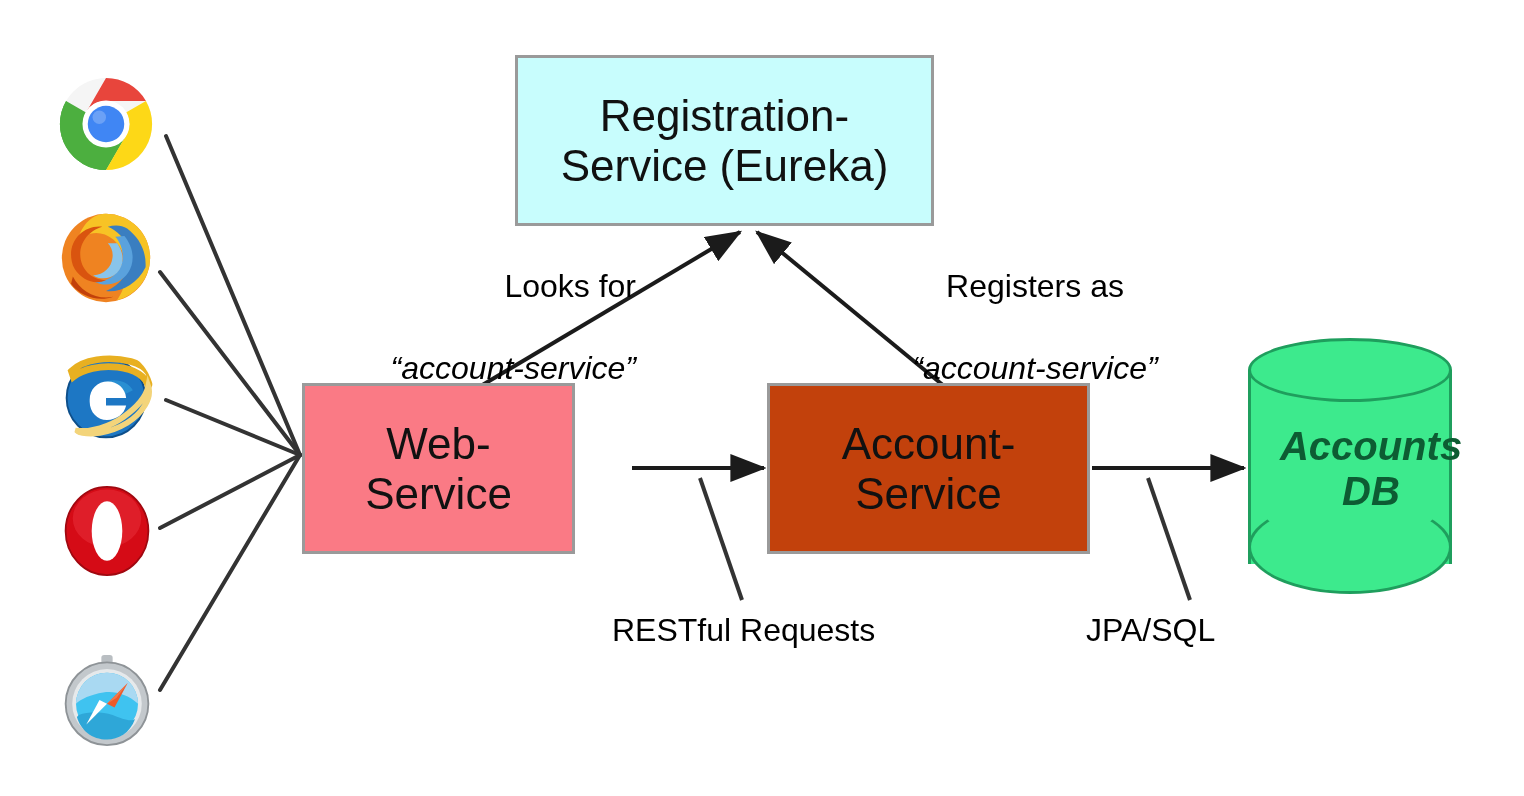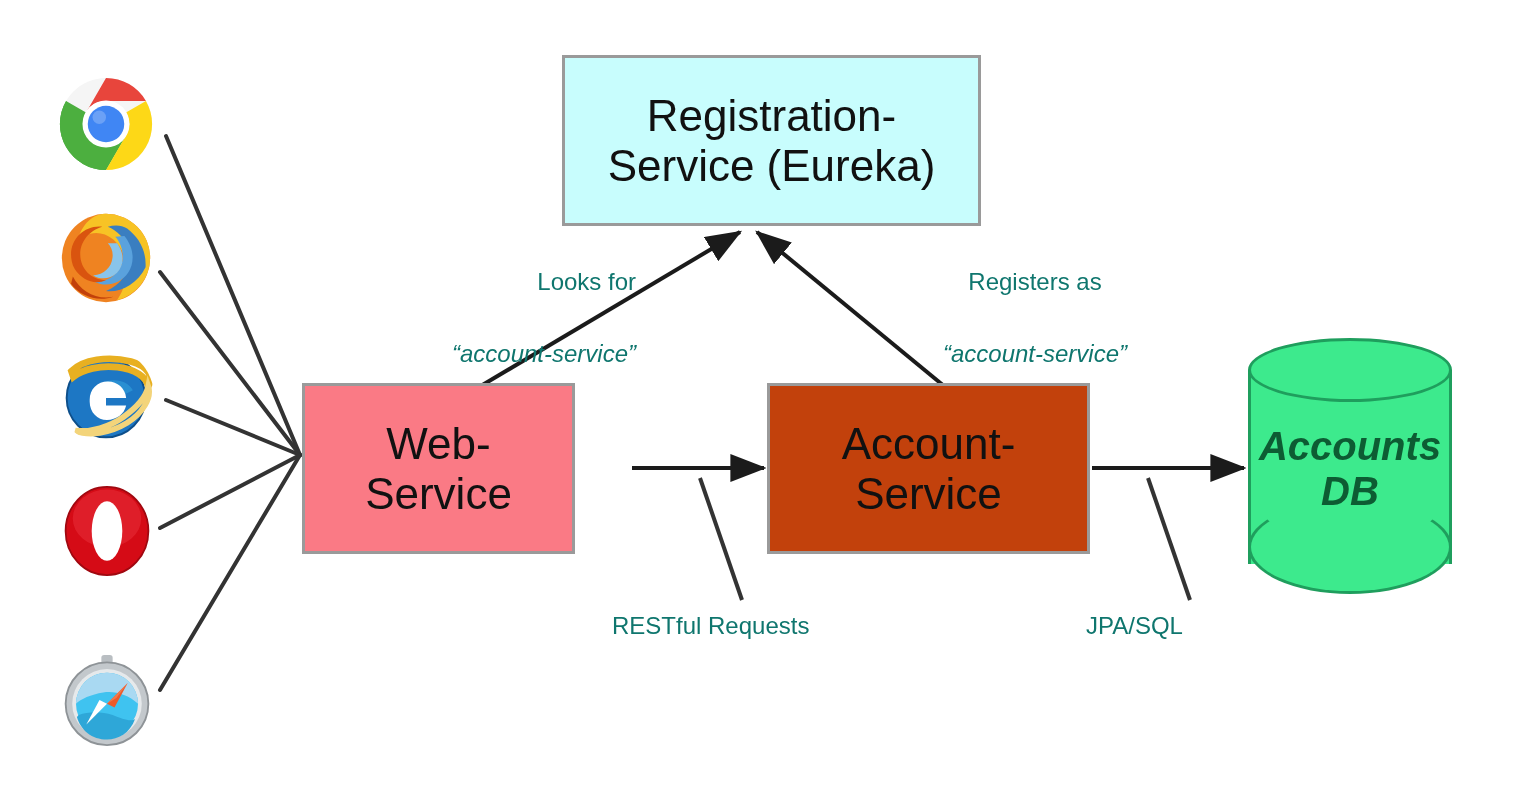--- a/index.html
+++ b/index.html
@@ -38,21 +38,21 @@
     border: 3px solid #9a9a9a;
     color: #111111;
     line-height: 1.12;
   }
   .node .label {
     display: block;
     white-space: pre-line;
   }
 
   #node-registration {
-    left: 562px; top: 55px;
+    left: 515px; top: 55px;
     width: 419px; height: 171px;
     background: #c8fdfd;
     font-size: 44px;
   }
   #node-web {
     left: 302px; top: 383px;
     width: 273px; height: 171px;
     background: #fa7a85;
     font-size: 44px;
   }
@@ -101,27 +101,28 @@
     position: absolute;
     left: 0; top: 86px;
     width: 204px;
     text-align: center;
     font-size: 40px;
     font-style: italic;
     font-weight: 700;
     color: #0d5c33;
     line-height: 1.12;
     white-space: pre-line;
+    padding-left: 21px;
   }
 
   
   .caption {
     position: absolute;
-    color: #0f766e;
-    font-size: 24px;
+    color: #000000;
+    font-size: 32px;
     line-height: 1.18;
     white-space: nowrap;
   }
   .caption .ln2 {
     display: block;
     font-style: italic;
     margin-top: 44px;
   }
   #caption-looks-for   { left: 306px; top: 268px; width: 330px; text-align: right; }
   #caption-registers   { left: 880px; top: 268px; width: 310px; text-align: center; }

